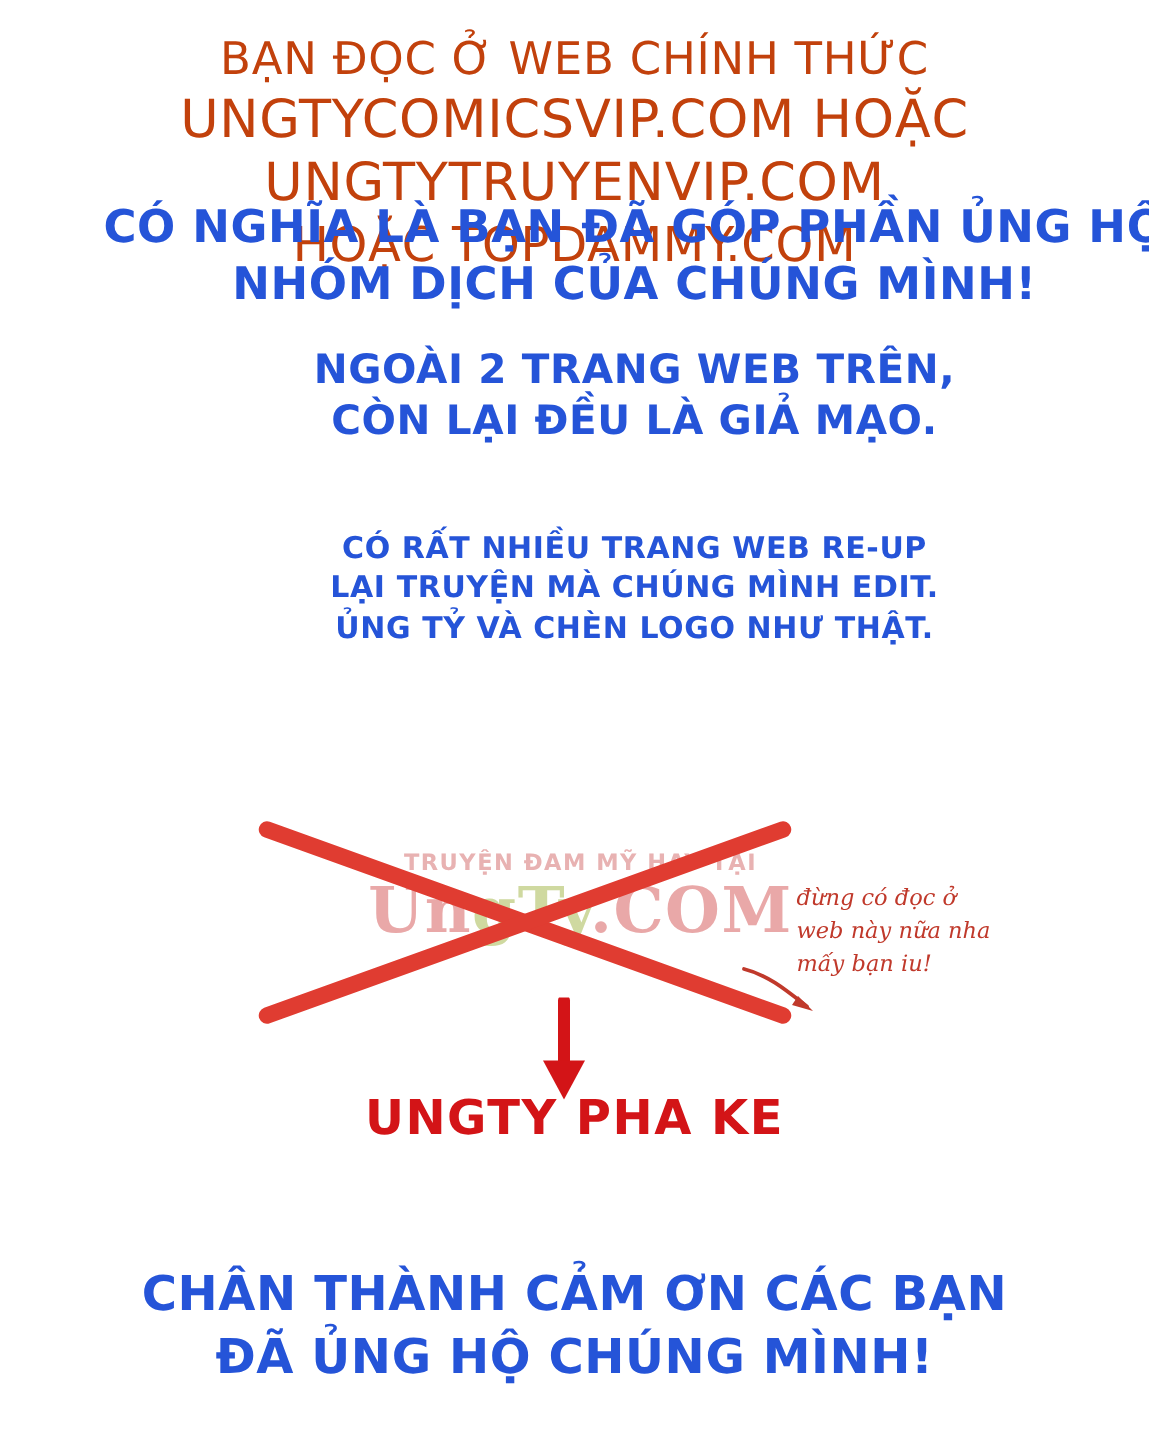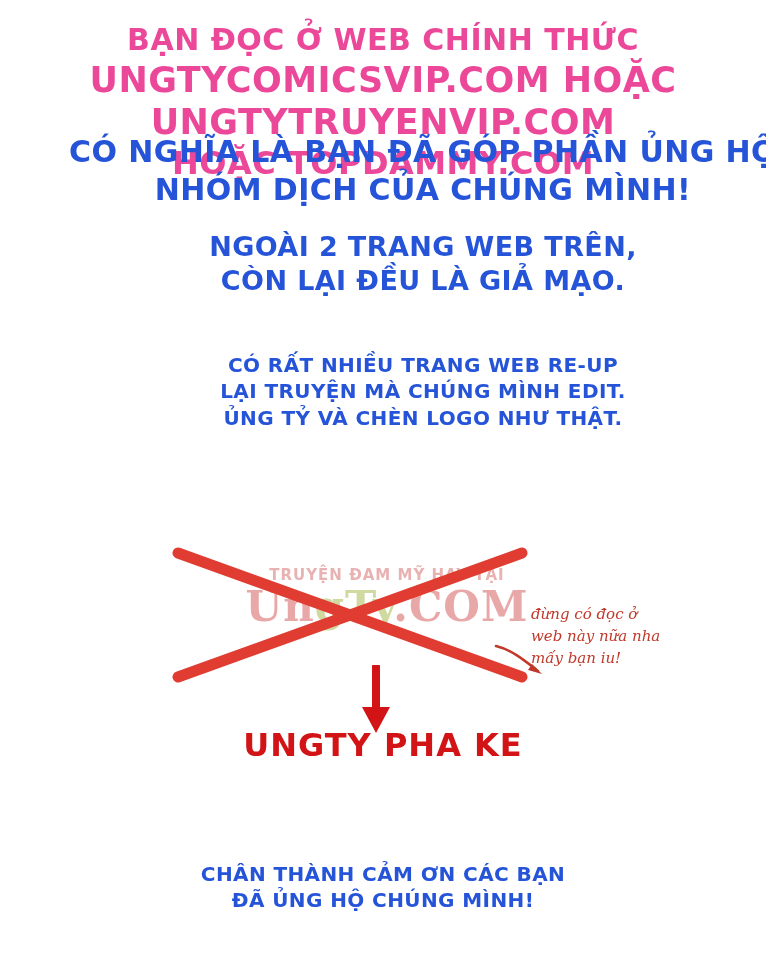--- a/index.html
+++ b/index.html
@@ -20,23 +20,23 @@
     height: 957px;
   }
 
   
   .headline {
     position: absolute;
     top: 22px;
     left: 0;
     width: 766px;
     text-align: center;
-    color: #ec4899;
-    font-family: "DejaVu Sans", sans-serif;
-    font-weight: 700;
+    color: #c2410c;
+    font-family: "DejaVu Sans", sans-serif;
+    font-weight: 400;
     letter-spacing: 0.5px;
     line-height: 1.22;
   }
   .headline .l1 { font-size: 30px; text-transform: uppercase; }
   .headline .l2 { font-size: 35px; text-transform: uppercase; }
   .headline .l3 { font-size: 32px; text-transform: uppercase; }
 
   
   .blue {
     position: absolute;
@@ -128,21 +128,21 @@
     font-size: 32px;
     font-weight: 700;
     color: #d31417;
     letter-spacing: 1px;
   }
 
   
   .note {
     position: absolute;
     left: 531px;
-    top: 604px;
+    top: 588px;
     width: 140px;
     color: #c0392b;
     font-family: "DejaVu Serif", serif;
     font-size: 15px;
     font-style: italic;
     line-height: 1.45;
     text-align: left;
   }
   .note-arrow {
     position: absolute;
@@ -155,25 +155,24 @@
   
   .thanks {
     position: absolute;
     left: 0;
     top: 842px;
     width: 766px;
     text-align: center;
     color: #2554d8;
     font-family: "DejaVu Sans", sans-serif;
     font-weight: 700;
-    font-size: 20px;
+    font-size: 32px;
     text-transform: uppercase;
     line-height: 1.3;
     letter-spacing: 0.4px;
-    margin-top: 19px;
   }
 </style>
 </head>
 <body>
 
 <div class="page">
 
   <div class="headline">
     <div class="l1">BẠN ĐỌC Ở WEB CHÍNH THỨC</div>
     <div class="l2">UNGTYCOMICSVIP.COM HOẶC UNGTYTRUYENVIP.COM</div>

